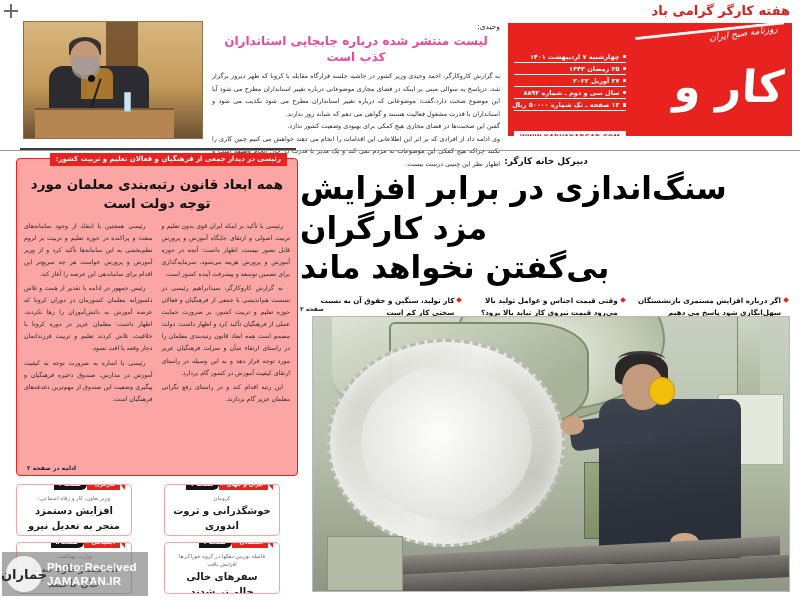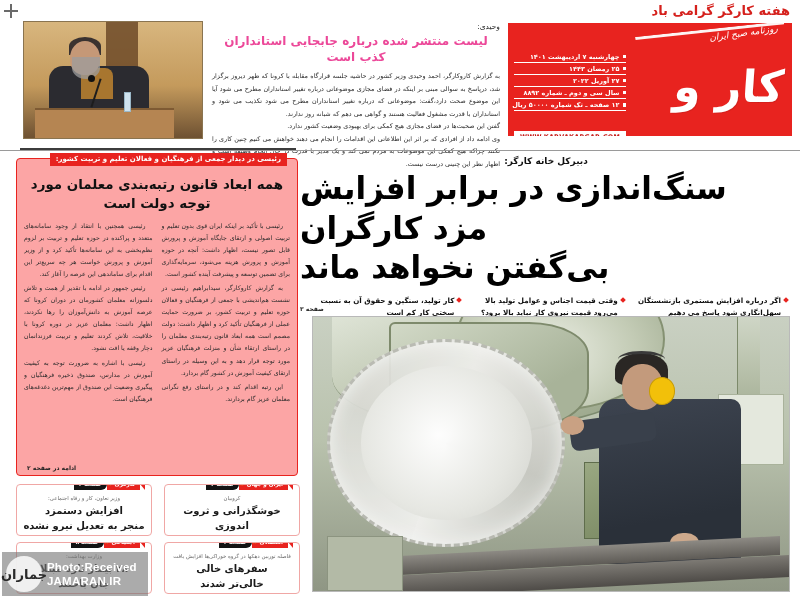--- a/index.html
+++ b/index.html
@@ -503,21 +503,21 @@
   
   .bottom-grid {
     position: absolute;
     left: 16px;
     top: 484px;
     width: 288px;
     height: 112px;
   }
   .bbox {
     position: absolute;
-    width: 136px;
+    width: 116px;
     height: 52px;
     border: 1px solid #f0a7a5;
     border-radius: 4px;
     background: #ffffff;
     direction: rtl;
     padding: 9px 5px 3px 5px;
     overflow: hidden;
   }
   .bbox.b1 { left: 148px; top: 0; }
   .bbox.b2 { left: 0px;   top: 0; }

